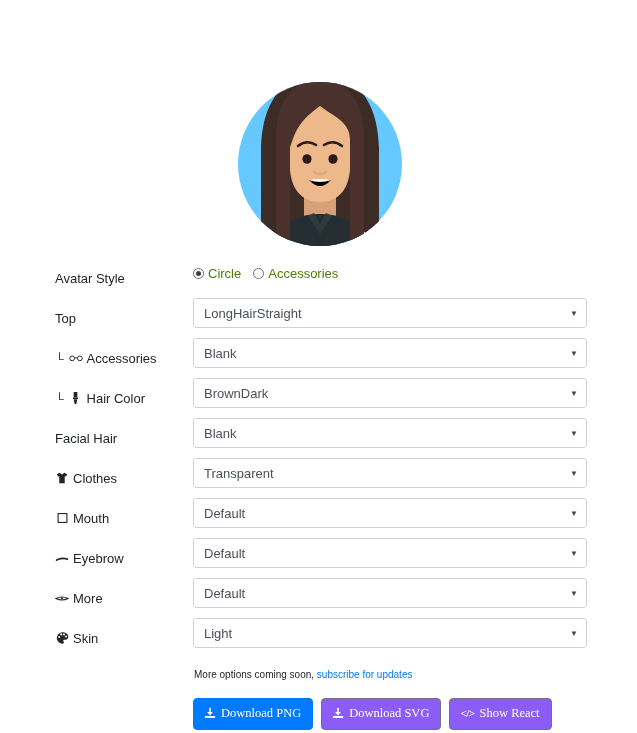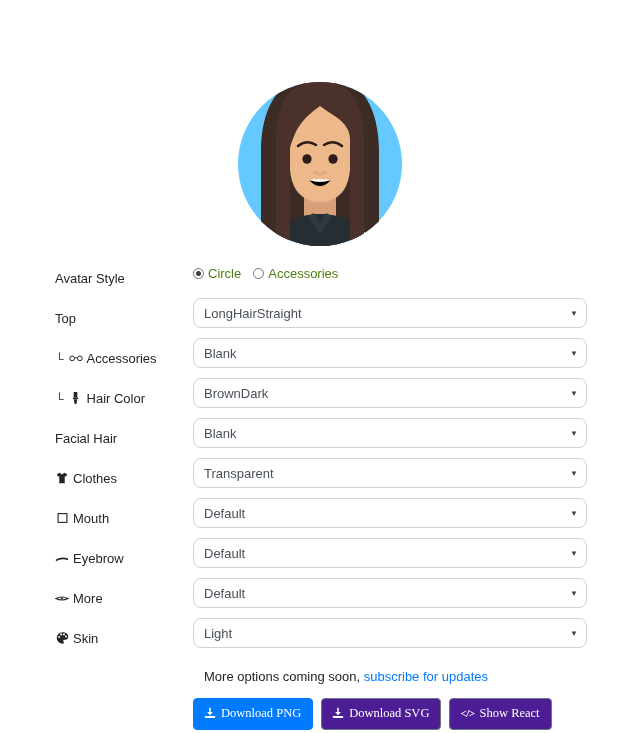--- a/index.html
+++ b/index.html
@@ -63,21 +63,21 @@
     color: #212529; font-size: 12px; margin-right: 1px;
   }
   .row-label .lic {
     display: inline-flex; align-items: center; justify-content: center;
     width: 14px; height: 14px;
   }
   .control { position: absolute; left: 193px; top: 0; width: 394px; }
   select.sel, .sel {
     -webkit-appearance: none; appearance: none;
     width: 394px; height: 30px;
-    border: 1px solid #ced4da; border-radius: 8px;
+    border: 1px solid #ced4da; border-radius: 3px;
     background: #ffffff;
     font-size: 13px; color: #495057;
     padding: 0 22px 0 10px;
     display: flex; align-items: center;
     position: relative;
     cursor: pointer;
     font-family: "Liberation Sans", sans-serif;
   }
   .sel .caret {
     position: absolute; right: 8px; top: 50%; transform: translateY(-50%);
@@ -95,38 +95,38 @@
     border: 1px solid #6f7276; background: #fff;
     position: relative; display: inline-block;
   }
   .radio.on::after {
     content: ""; position: absolute; left: 2px; top: 2px;
     width: 5px; height: 5px; border-radius: 50%; background: #3c3f43;
   }
 
   
   .more-text {
-    position: absolute; left: 204px; top: 669px;
-    font-size: 13px; color: #212529; white-space: nowrap;
+    position: absolute; left: 194px; top: 669px;
+    font-size: 10px; color: #212529; white-space: nowrap;
   }
   .more-text a { color: #007bff; text-decoration: none; }
 
   .btn-row {
     position: absolute; left: 193px; top: 698px;
     display: flex; gap: 8px;
   }
   .btn {
     display: inline-flex; align-items: center; gap: 5px;
     font-size: 12.5px; line-height: 1;
     padding: 8px 11px 9px 10px;
     border-radius: 4px; cursor: pointer;
     white-space: nowrap; color: #ffffff; font-family: Liberation Serif, serif;
   }
   .btn.primary { background: #007bff; border: 1px solid #007bff; }
-  .btn.secondary { background: #4c1d95; border: 1px solid #6c757d; }
+  .btn.secondary { background: #8b5cf6; border: 1px solid #6c757d; }
   .btn .ico { display: inline-flex; align-items: center; }
   .code-ico { font-size: 11px; font-weight: bold; letter-spacing: -0.5px; }
 </style>
 </head>
 <body>
 
 <div class="page">
 
 
   <div class="avatar-wrap">

